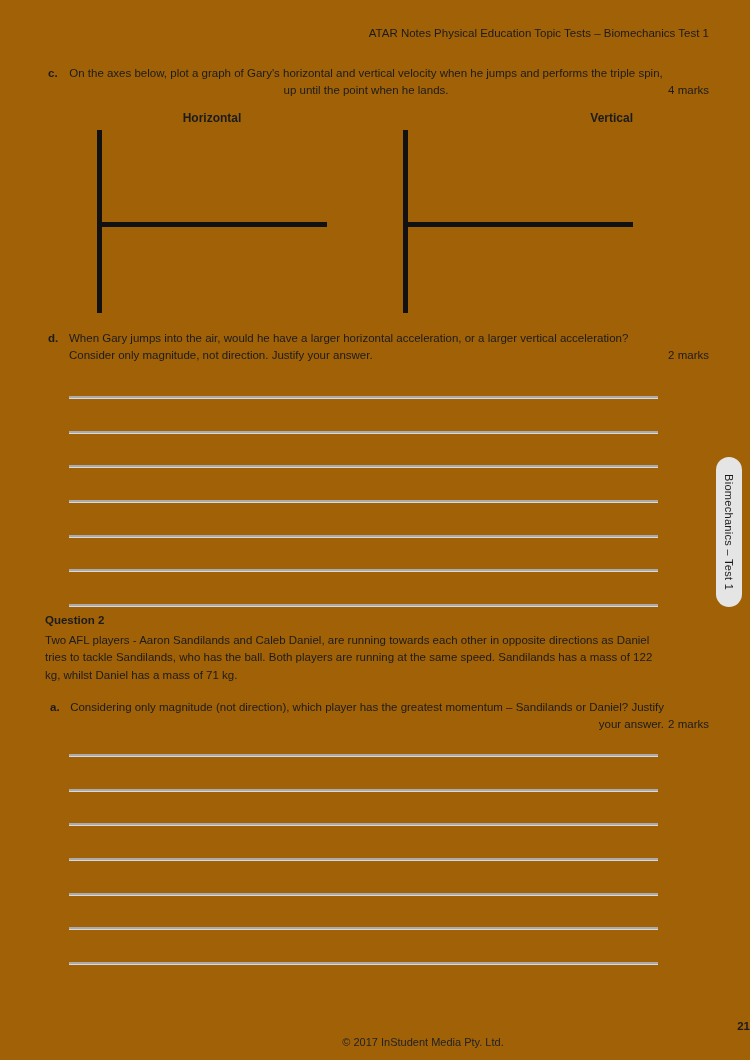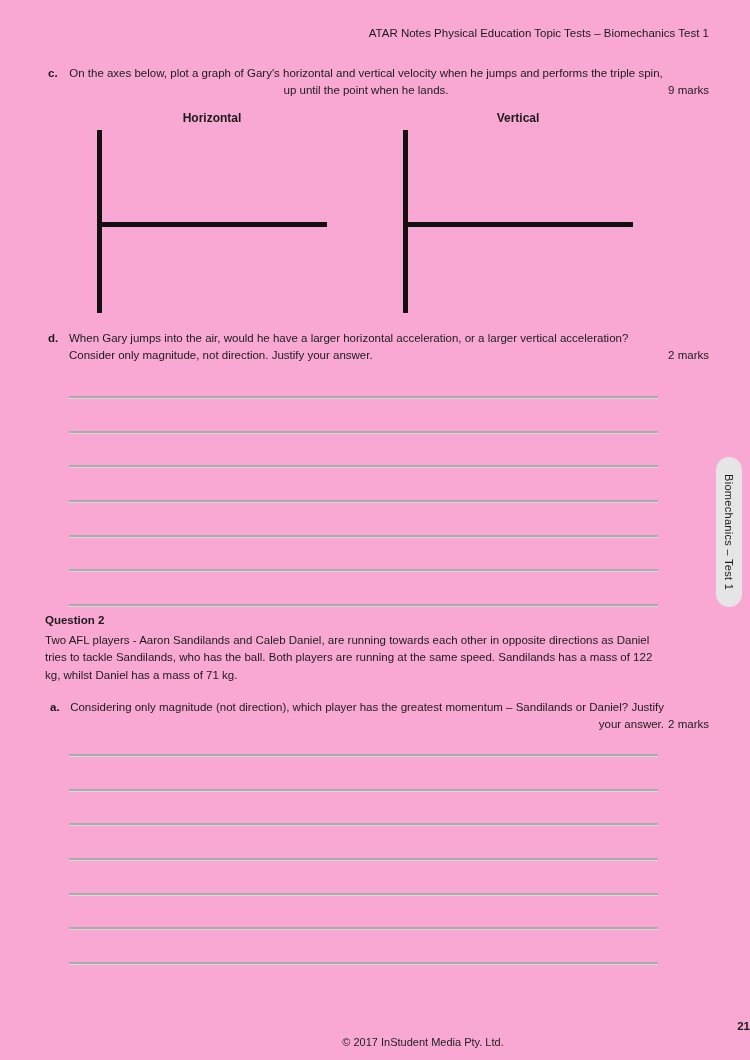--- a/index.html
+++ b/index.html
@@ -4,21 +4,21 @@
 <style>
   html, body {
     margin: 0;
     padding: 0;
     background: #ffffff;
   }
   .page {
     position: relative;
     width: 750px;
     height: 1060px;
-    background: #f9a8d4;
+    background: #a16207;
     font-family: "Liberation Sans", sans-serif;
     color: #1b1b1b;
     overflow: hidden;
   }
   .header {
     position: absolute;
     top: 27px;
     right: 41px;
     font-size: 11.5px;
     color: #1b1b1b;
@@ -136,29 +136,29 @@
 </style>
 </head>
 <body>
 
 <div class="page">
 
   <div class="header">ATAR Notes Physical Education Topic Tests – Biomechanics Test 1</div>
 
   <span class="q-marker" style="left:48px; top:65px;">c.</span>
   <div class="q-text" style="left:69px; top:65px; width:594px;text-align:center;">On the axes below, plot a graph of Gary's horizontal and vertical velocity when he jumps and performs the triple spin, up until the point when he lands.</div>
-  <span class="marks" style="top:82px;">9 marks</span>
+  <span class="marks" style="top:82px;">4 marks</span>
 
   <div>
     <div class="axis-label" style="left:97px; top:111px;">Horizontal</div>
     <div class="axis-vline" style="left:97px;"></div>
     <div class="axis-hline" style="left:97px;"></div>
   </div>
   <div>
-    <div class="axis-label" style="left:403px; top:111px;">Vertical</div>
+    <div class="axis-label" style="left:403px; top:111px;text-align:right;">Vertical</div>
     <div class="axis-vline" style="left:403px;"></div>
     <div class="axis-hline" style="left:403px;"></div>
   </div>
 
   <span class="q-marker" style="left:48px; top:330px;">d.</span>
   <div class="q-text" style="left:69px; top:330px; width:594px;">When Gary jumps into the air, would he have a larger horizontal acceleration, or a larger vertical acceleration? Consider only magnitude, not direction. Justify your answer.</div>
   <span class="marks" style="top:347px;">2 marks</span>
 
   <div class="answer-lines" style="top:396px;">
       <div class="rule"></div>

